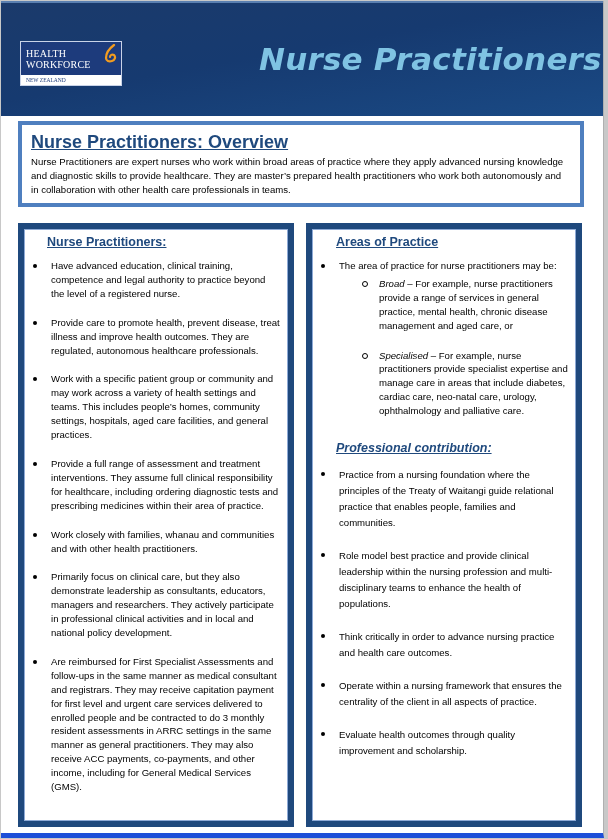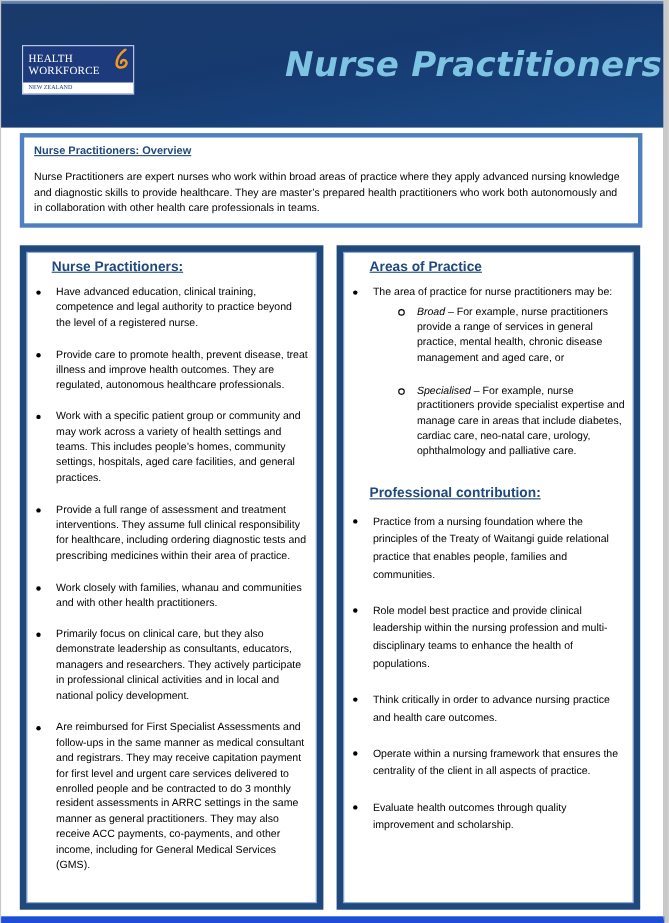--- a/index.html
+++ b/index.html
@@ -2,21 +2,21 @@
 <html><head>
 <meta charset="utf-8">
 <style>
   html, body { margin:0; padding:0; }
   body {
     width:608px; height:839px; background:#c8c8c8; position:relative; overflow:hidden;
     font-family:"Liberation Sans", sans-serif;
   }
   .page {
     position:absolute; left:1px; top:1px; width:602px; height:832px; background:#ffffff;
-    border-right:1px solid #b0b0b0; border-bottom:7px solid #1d4ed8;
+    border-right:1px solid #b0b0b0; border-bottom:5px solid #1d4ed8;
   }
   .header {
     position:absolute; left:0; top:0; width:602px; height:113px;
     background:linear-gradient(170deg, #1b3a6b 0%, #163a70 45%, #1a4a85 100%);
     border-top:2px solid #5a7fb0;
   }
   .logo {
     position:absolute; left:19px; top:38px; width:100px; height:43px;
     background:#1d3b7c; border:1px solid #c9d3e8;
   }
@@ -38,21 +38,21 @@
   }
   .title {
     position:absolute; left:258px; top:38px; font-size:31px; font-weight:bold; color:#7fc3e3;
     letter-spacing:0.2px; font-family:"DejaVu Sans", sans-serif;font-style:italic;
   }
   .overview {
     position:absolute; left:17px; top:120px; width:558px; height:78px;
     border:4px solid #4f7fbf; background:#fff;
   }
   .overview h2 {
-    position:absolute; left:9px; top:7px; margin:0; font-size:10px; font-weight:bold;
+    position:absolute; left:9px; top:7px; margin:0; font-size:18px; font-weight:bold;
     color:#1f497d; text-decoration:underline;
   }
   .overview p {
     position:absolute; left:9px; top:30px; width:540px; margin:0; font-size:9.6px; line-height:14px; color:#000;
   }
   .col {
     position:absolute; top:222px; width:264px; height:592px; background:#fff;
     border:6px solid #1f497d;
     box-shadow: inset 0 0 0 1px #8eaad6;
   }
@@ -121,21 +121,21 @@
     <h3 style="left:8px; top:6px;">Areas of Practice</h3>
     <ul class="bul areas">
       <li><span class="dot"></span><span>The area of practice for nurse practitioners may be:</span>
         <ul class="sub">
           <li style="position:relative;"><span class="circ"></span><em>Broad</em><span> – For example, nurse practitioners provide a range of services in general practice, mental health, chronic disease management and aged care, or</span></li>
           <li style="position:relative;margin-top:16px;"><span class="circ"></span><em>Specialised</em><span> – For example, nurse practitioners provide specialist expertise and manage care in areas that include diabetes, cardiac care, neo-natal care, urology, ophthalmology and palliative care.</span></li>
         </ul>
       </li>
     </ul>
 
-    <h3 style="left:8px; top:212px;">Professional contribution:</h3>
+    <h3 style="left:8px; top:212px;font-style:italic;">Professional contribution:</h3>
     <ul class="bul contrib">
       <li><span class="dot"></span><span>Practice from a nursing foundation where the principles of the Treaty of Waitangi guide relational practice that enables people, families and communities.</span></li>
       <li><span class="dot"></span><span>Role model best practice and provide clinical leadership within the nursing profession and multi-disciplinary teams to enhance the health of populations.</span></li>
       <li><span class="dot"></span><span>Think critically in order to advance nursing practice and health care outcomes.</span></li>
       <li><span class="dot"></span><span>Operate within a nursing framework that ensures the centrality of the client in all aspects of practice.</span></li>
       <li><span class="dot"></span><span>Evaluate health outcomes through quality improvement and scholarship.</span></li>
     </ul>
   </div>
 
 </div>

